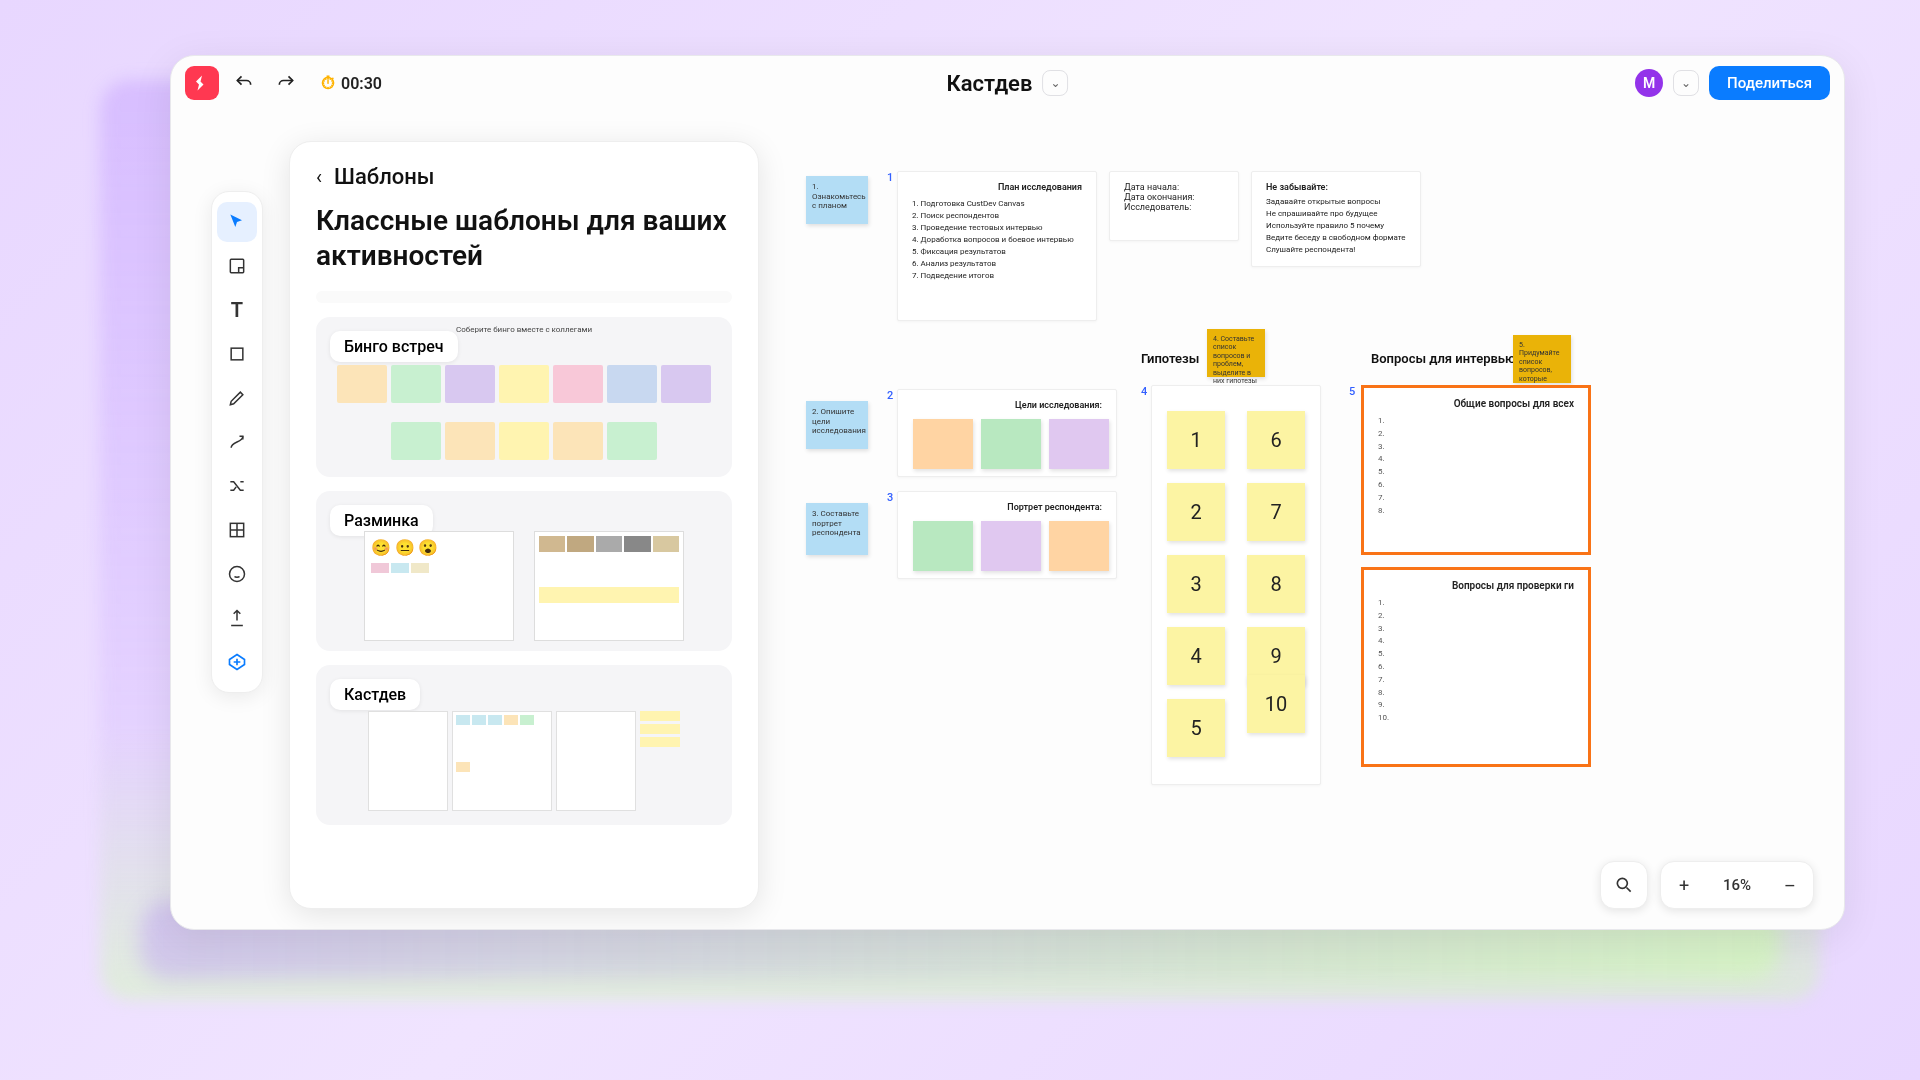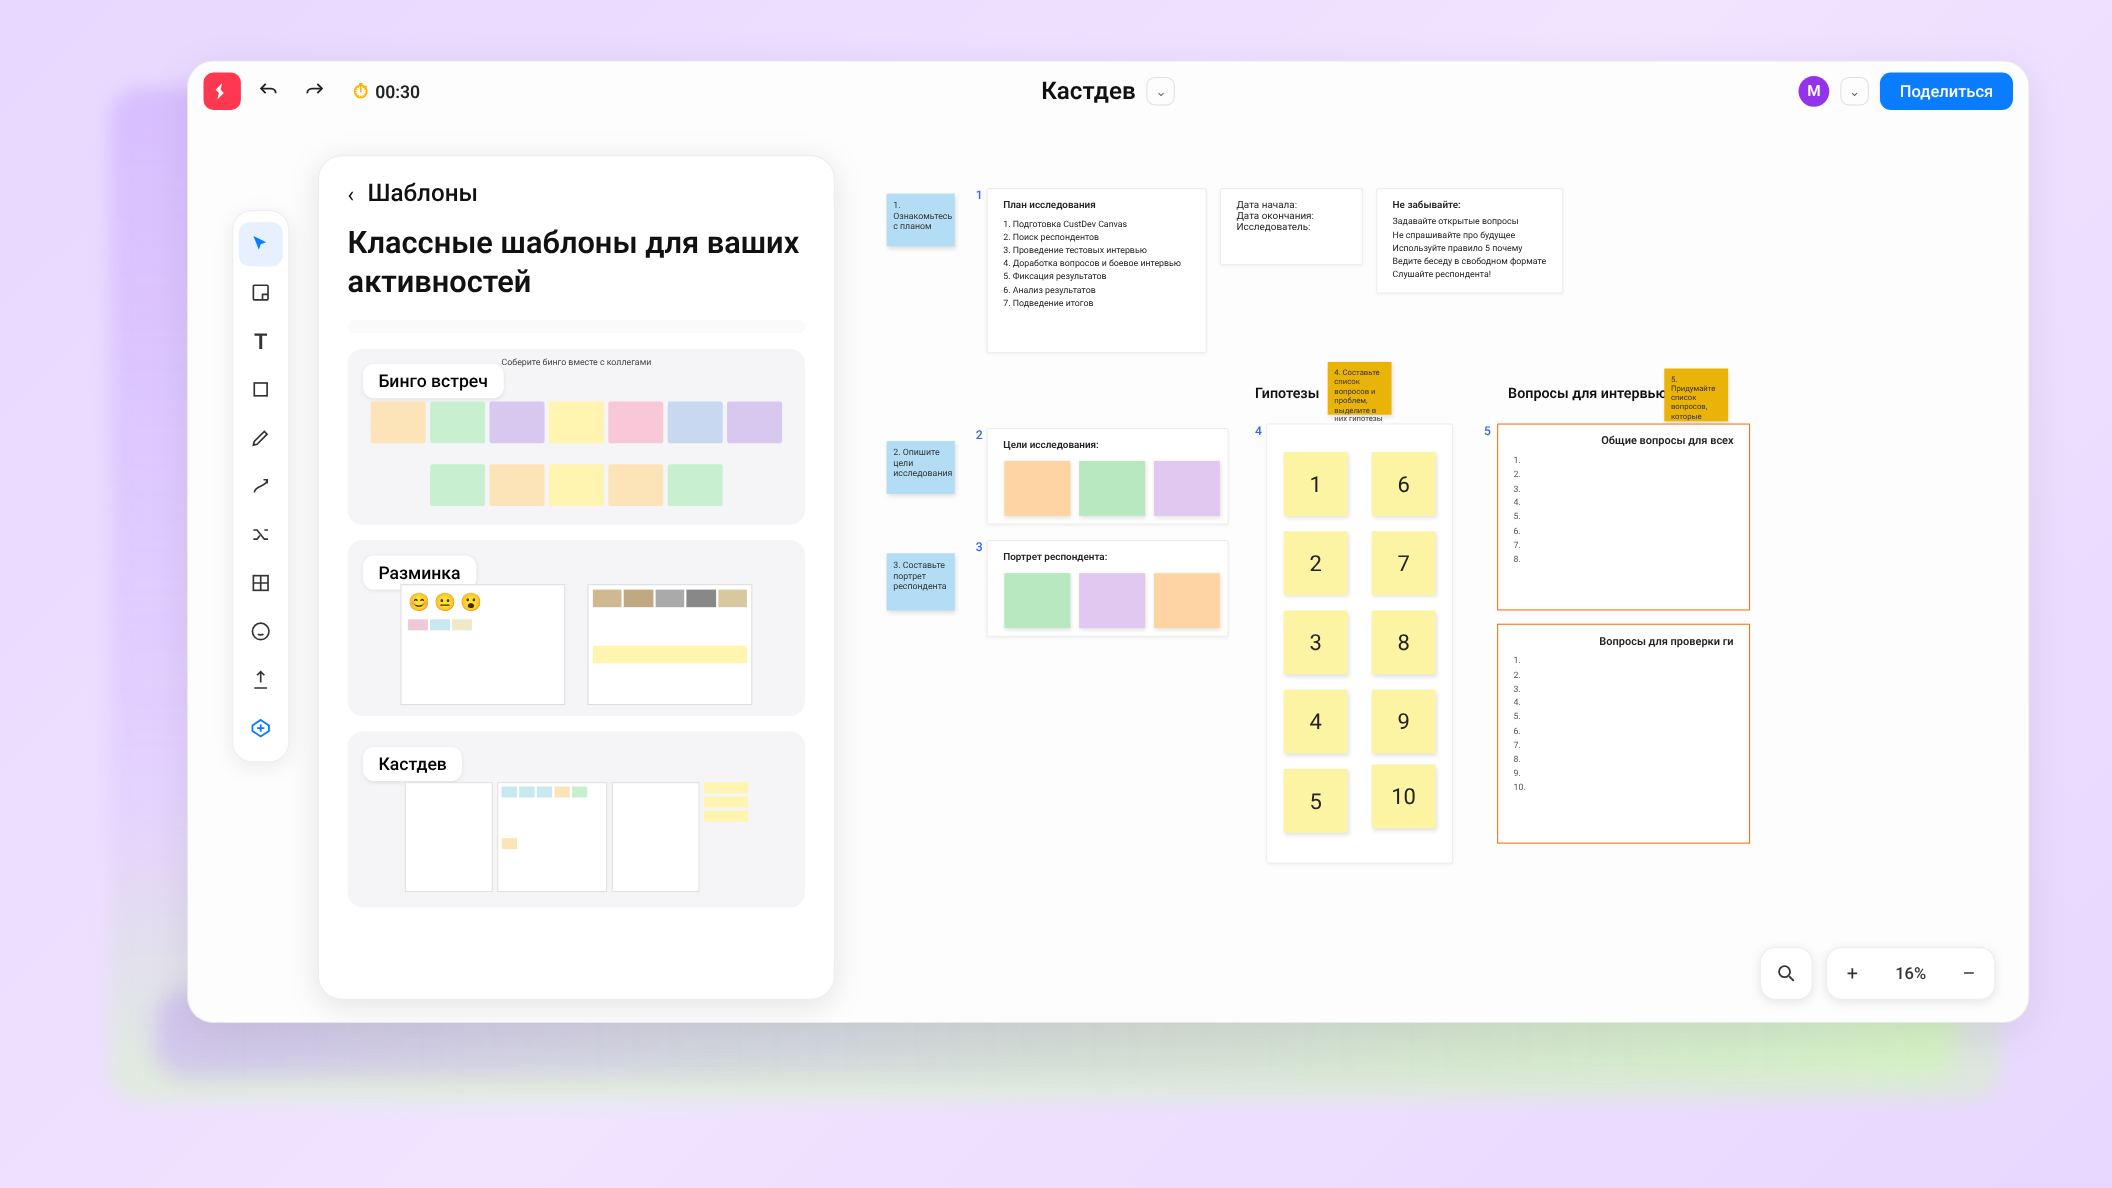--- a/index.html
+++ b/index.html
@@ -37,25 +37,25 @@
 .tpl-preview{position:absolute;inset:0;display:flex;align-items:center;justify-content:center;gap:4px;flex-wrap:wrap;padding:40px 10px 10px}
 .mini-sticker{width:50px;height:38px;border-radius:2px;font-size:6px}
 .tpl-card .title-tiny{position:absolute;top:8px;left:50%;transform:translateX(-50%);font-size:8px;color:#444}
 
 .canvas{position:absolute;left:620px;top:30px;right:20px;bottom:20px}
 .card{position:absolute;background:#fff;border:1px solid #eee;border-radius:2px;padding:10px 14px;font-size:9px;color:#222;box-shadow:0 1px 3px rgba(0,0,0,.04)}
 .sticky{position:absolute;padding:6px;font-size:8px;color:#333;line-height:1.2;box-shadow:1px 2px 4px rgba(0,0,0,.12)}
 .sticky.blue{background:#b3ddf5}
 .sticky.yellow{background:#eab308}
 .num-label{position:absolute;font-size:11px;color:#3360ff;font-weight:500}
-.card-title{font-weight:600;font-size:9px;margin-bottom:6px;text-align:left}
+.card-title{font-weight:600;font-size:9px;margin-bottom:6px;text-align:right}
 .card ul,.card ol{list-style:none;font-size:8px;line-height:1.5}
 .swatch{position:absolute;width:60px;height:50px;box-shadow:1px 2px 4px rgba(0,0,0,.12)}
 .hyp-sticky{position:absolute;width:58px;height:58px;background:#fcf4a3;box-shadow:1px 2px 4px rgba(0,0,0,.12);display:flex;align-items:center;justify-content:center;font-size:20px;font-weight:400;color:#222}
-.q-card{position:absolute;background:#fff;border:1px solid #f97316;padding:10px 14px;font-size:9px;color:#222}
+.q-card{position:absolute;background:#fff;border:3px solid #f97316;padding:10px 14px;font-size:9px;color:#222}
 .q-title{font-weight:600;font-size:10px;text-align:right;margin-bottom:6px}
 .q-list{font-size:8px;line-height:1.6;color:#555}
 .section-label{position:absolute;font-size:13px;font-weight:600;color:#111}
 
 .zoom-group{position:absolute;right:30px;bottom:20px;display:flex;gap:12px}
 .zoom-box{background:#fff;border-radius:14px;box-shadow:0 2px 10px rgba(0,0,0,.1);display:flex;align-items:center;border:1px solid #eee;height:48px}
 .zoom-btn{width:46px;height:46px;display:flex;align-items:center;justify-content:center;cursor:pointer;font-size:18px;color:#333}
 .zoom-val{width:60px;text-align:center;font-size:15px;color:#333;font-weight:500}
 </style>
 </head>
@@ -290,21 +290,21 @@
       <div class="card" style="left:360px;top:244px;width:170px;height:400px;padding:0"></div>
       <div class="hyp-sticky" style="left:376px;top:270px">1</div>
       <div class="hyp-sticky" style="left:456px;top:270px">6</div>
       <div class="hyp-sticky" style="left:376px;top:342px">2</div>
       <div class="hyp-sticky" style="left:456px;top:342px">7</div>
       <div class="hyp-sticky" style="left:376px;top:414px">3</div>
       <div class="hyp-sticky" style="left:456px;top:414px">8</div>
       <div class="hyp-sticky" style="left:376px;top:486px">4</div>
       <div class="hyp-sticky" style="left:456px;top:486px">9</div>
       <div class="hyp-sticky" style="left:376px;top:558px">5</div>
-      <div class="hyp-sticky" style="left:456px;top:554px">10</div>
+      <div class="hyp-sticky" style="left:456px;top:534px">10</div>
 
       <div class="num-label" style="left:558px;top:244px">5</div>
       <div class="q-card" style="left:570px;top:244px;width:230px;height:170px">
         <div class="q-title">Общие вопросы для всех</div>
         <div class="q-list">
           <div>1.</div>
             <div>2.</div>
             <div>3.</div>
             <div>4.</div>
             <div>5.</div>

